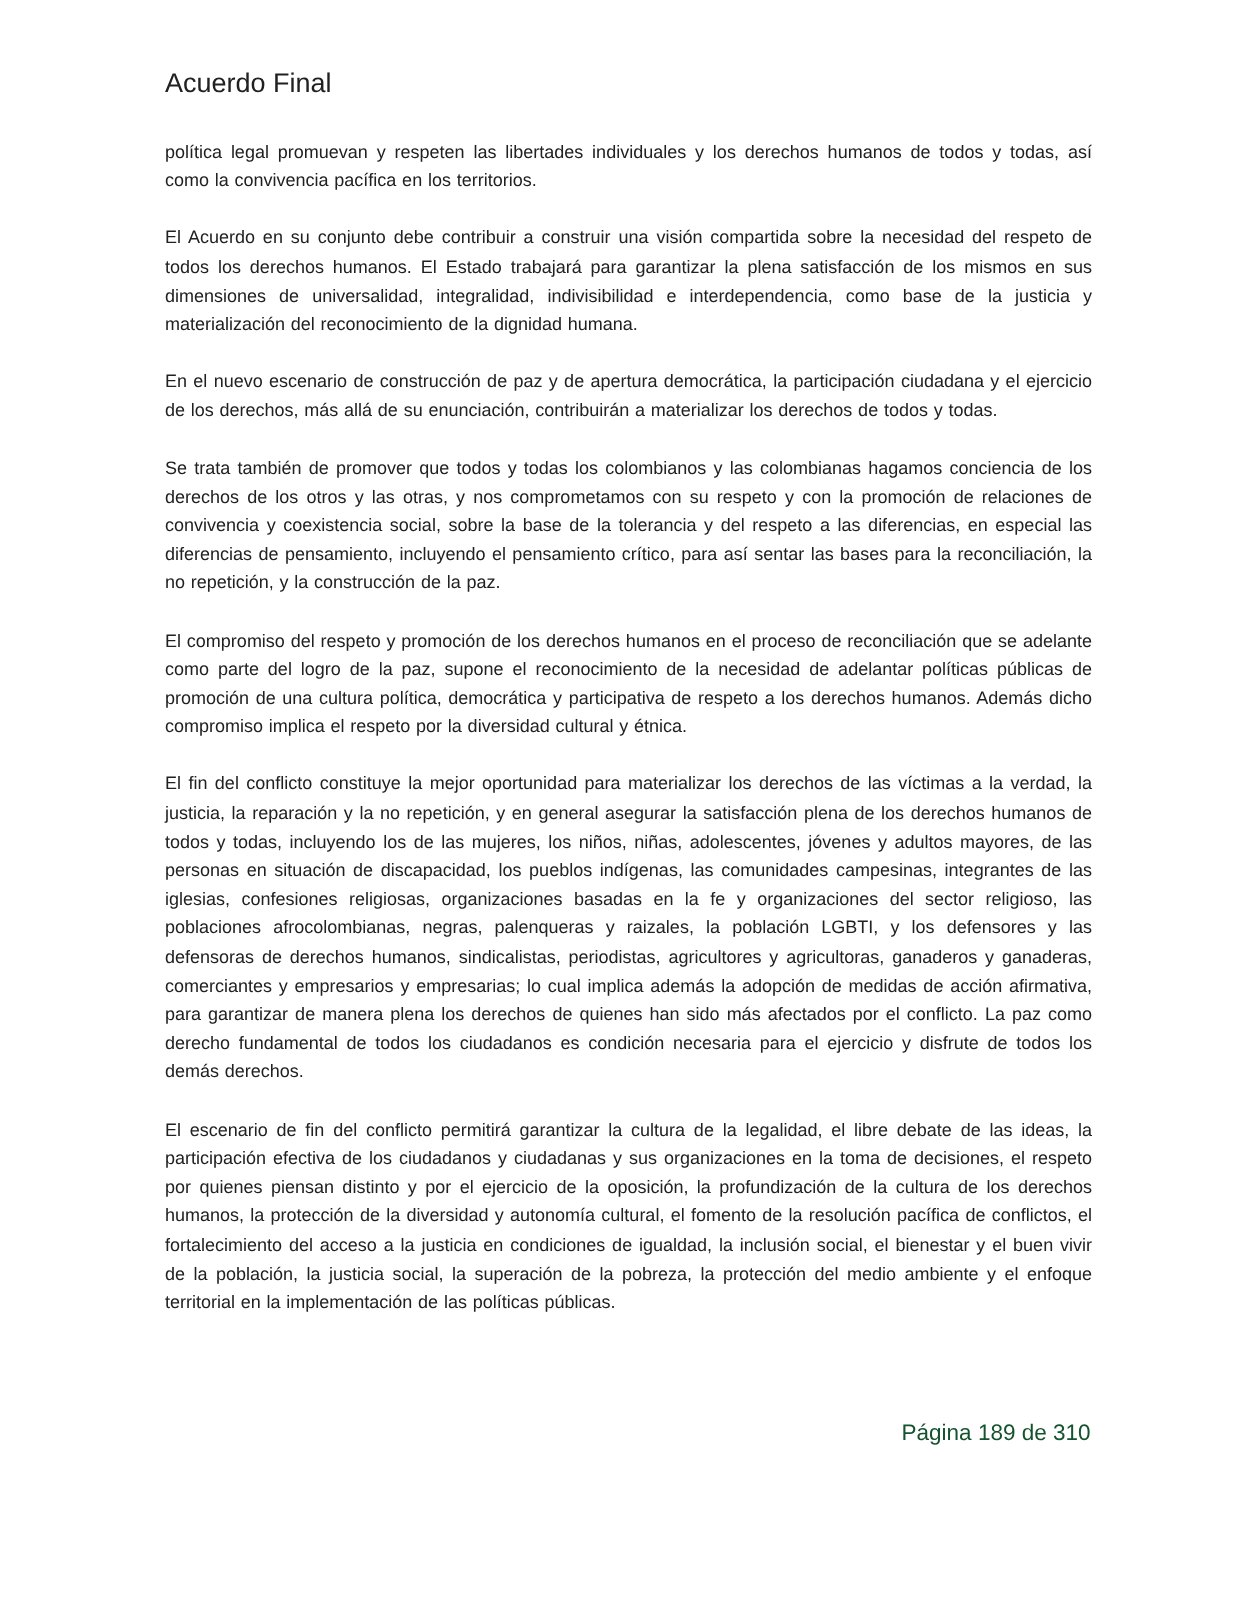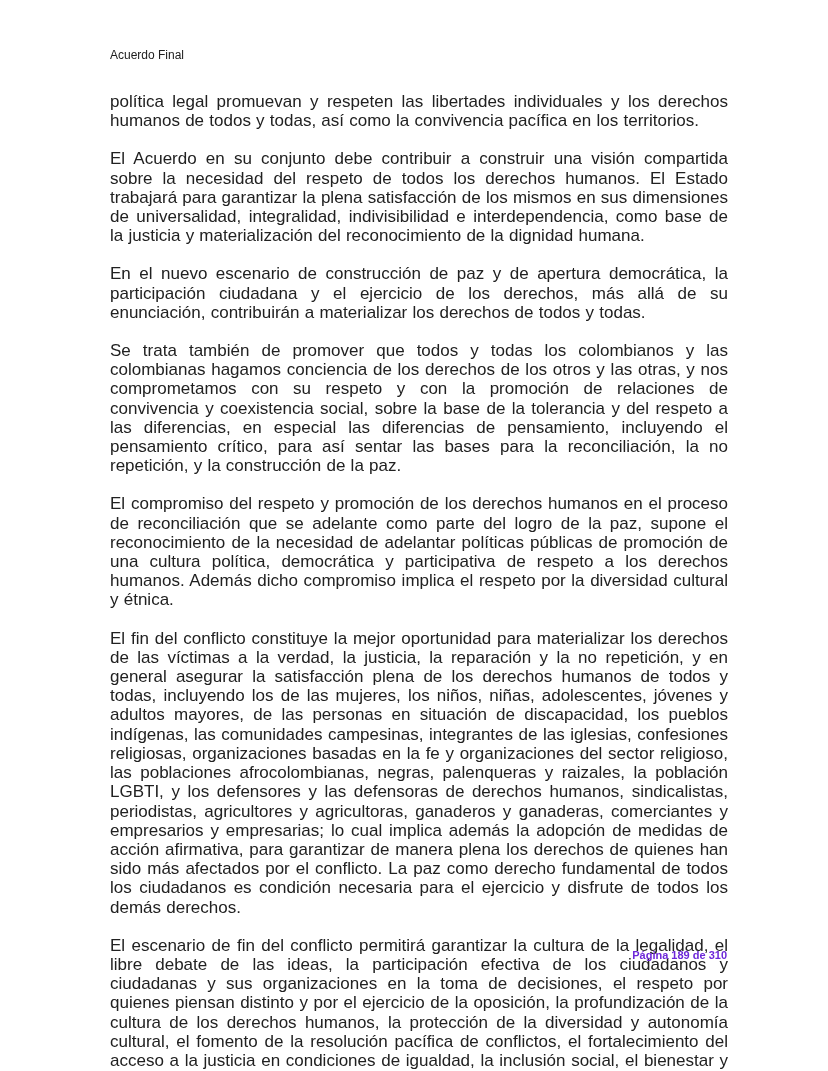--- a/index.html
+++ b/index.html
@@ -18,43 +18,42 @@
     overflow: hidden;
     box-sizing: border-box;
   }
   .content {
     position: absolute;
     top: 46px;
     left: 110px;
     width: 618px;
   }
   .doc-header {
-    font-size: 12px;
+    font-size: 18px;
     line-height: 19px;
     margin-bottom: 27px;
   }
   .doc-header .line {
     display: block;
   }
   .body-text p {
     margin: 0 0 19px 0;
-    font-size: 17px;
+    font-size: 12px;
     line-height: 19.2px;
     text-align: justify;
     text-justify: inter-word;
     word-spacing: 0.5px;
   }
   .page-footer {
     position: absolute;
     top: 946px;
     right: 101px;
-    font-size: 11px;
+    font-size: 15px;
     line-height: 19px;
-    color: #6d28d9;
-    font-weight: bold;
+    color: #14532d;
   }
 </style>
 </head>
 <body>
 
 <div class="page">
   <div class="content">
 
     <div class="doc-header">
       <span class="line">Acuerdo Final</span>

